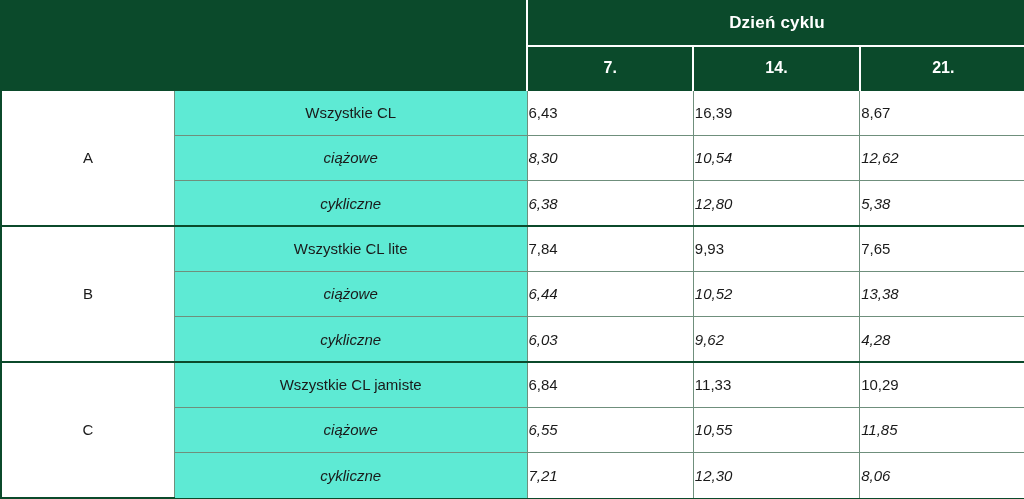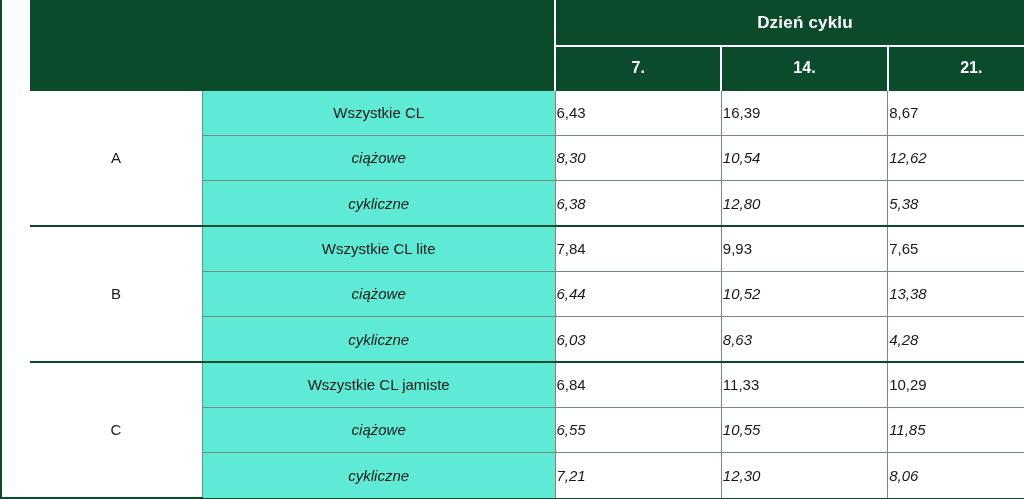--- a/index.html
+++ b/index.html
@@ -84,21 +84,20 @@
     border-bottom: 1px solid #6f8f7c;
     background: #ffffff;
   }
   td.value-cell.last-col { border-right: none; }
 
   
   .table-wrap {
     border-left: 2px solid #0b4a2b;
     border-right: 2px solid #0b4a2b;
     border-bottom: 2px solid #0b4a2b;
-    padding-left: 28px;
   }
   
   tr.block-start td { border-top: 2px solid #0b4a2b; }
   tr.last-row td { border-bottom: none; }
   td.no-border-top { border-top: none; font-style: italic; }
 
   
   tbody tr { height: 45px; }
 </style>
 </head>
@@ -156,21 +155,21 @@
       </tr>
       <tr>
         <td class="label-cell no-border-top">ciążowe</td>
         <td class="value-cell no-border-top">6,44</td>
         <td class="value-cell no-border-top">10,52</td>
         <td class="value-cell last-col no-border-top">13,38</td>
       </tr>
       <tr>
         <td class="label-cell no-border-top">cykliczne</td>
         <td class="value-cell no-border-top">6,03</td>
-        <td class="value-cell no-border-top">8,63</td>
+        <td class="value-cell no-border-top">9,62</td>
         <td class="value-cell last-col no-border-top">4,28</td>
       </tr>
 
       <tr class="block-start">
         <td class="group-cell" rowspan="3">C</td>
         <td class="label-cell">Wszystkie CL jamiste</td>
         <td class="value-cell">6,84</td>
         <td class="value-cell">11,33</td>
         <td class="value-cell last-col">10,29</td>
       </tr>

